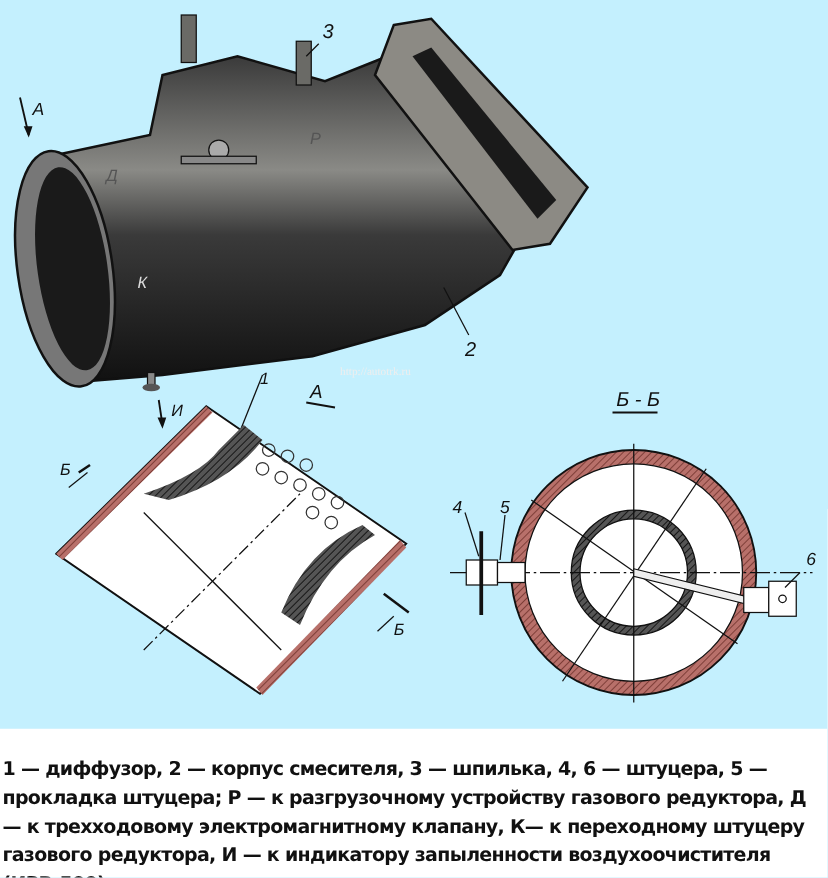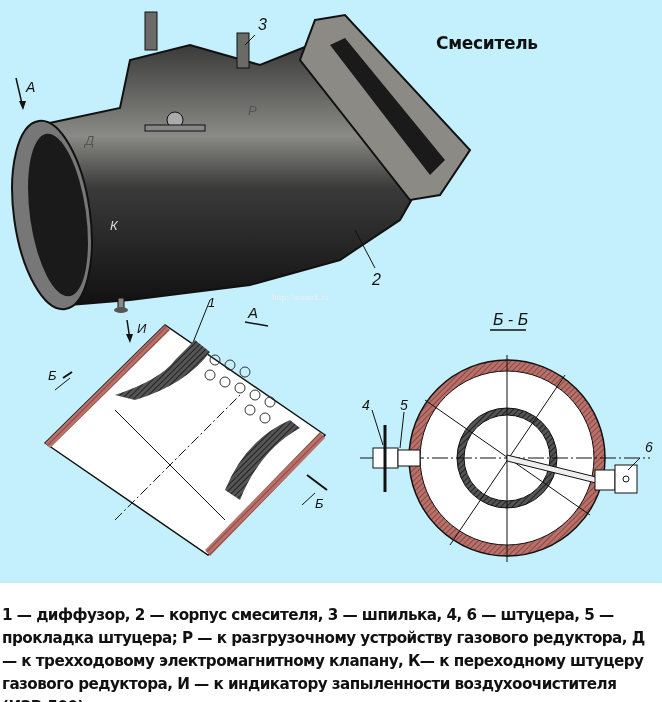--- a/index.html
+++ b/index.html
@@ -122,16 +122,15 @@
       <rect x="615" y="465" width="22" height="28" fill="#fff" stroke="#111"></rect>
       <circle cx="626" cy="479" r="3" fill="none" stroke="#111"></circle>
       <line x1="372" y1="410" x2="383" y2="445" stroke="#111"></line>
       <text x="362" y="410" font-size="14" fill="#111">4</text>
       <line x1="404" y1="412" x2="400" y2="448" stroke="#111"></line>
       <text x="400" y="410" font-size="14" fill="#111">5</text>
       <line x1="640" y1="458" x2="628" y2="470" stroke="#111"></line>
       <text x="645" y="452" font-size="14" fill="#111">6</text>
     </g>
   </svg>
-  <div class="title">Смеситель</div>
 </div>
 
 <div class="caption">1 — диффузор, 2 — корпус смесителя, 3 — шпилька, 4, 6 — штуцера, 5 — прокладка штуцера; Р — к разгрузочному устройству газового редуктора, Д — к трехходовому электромагнитному клапану, К— к переходному штуцеру газового редуктора, И — к индикатору запыленности воздухоочистителя (ИЗВ-500)</div>
 
 </body></html>

